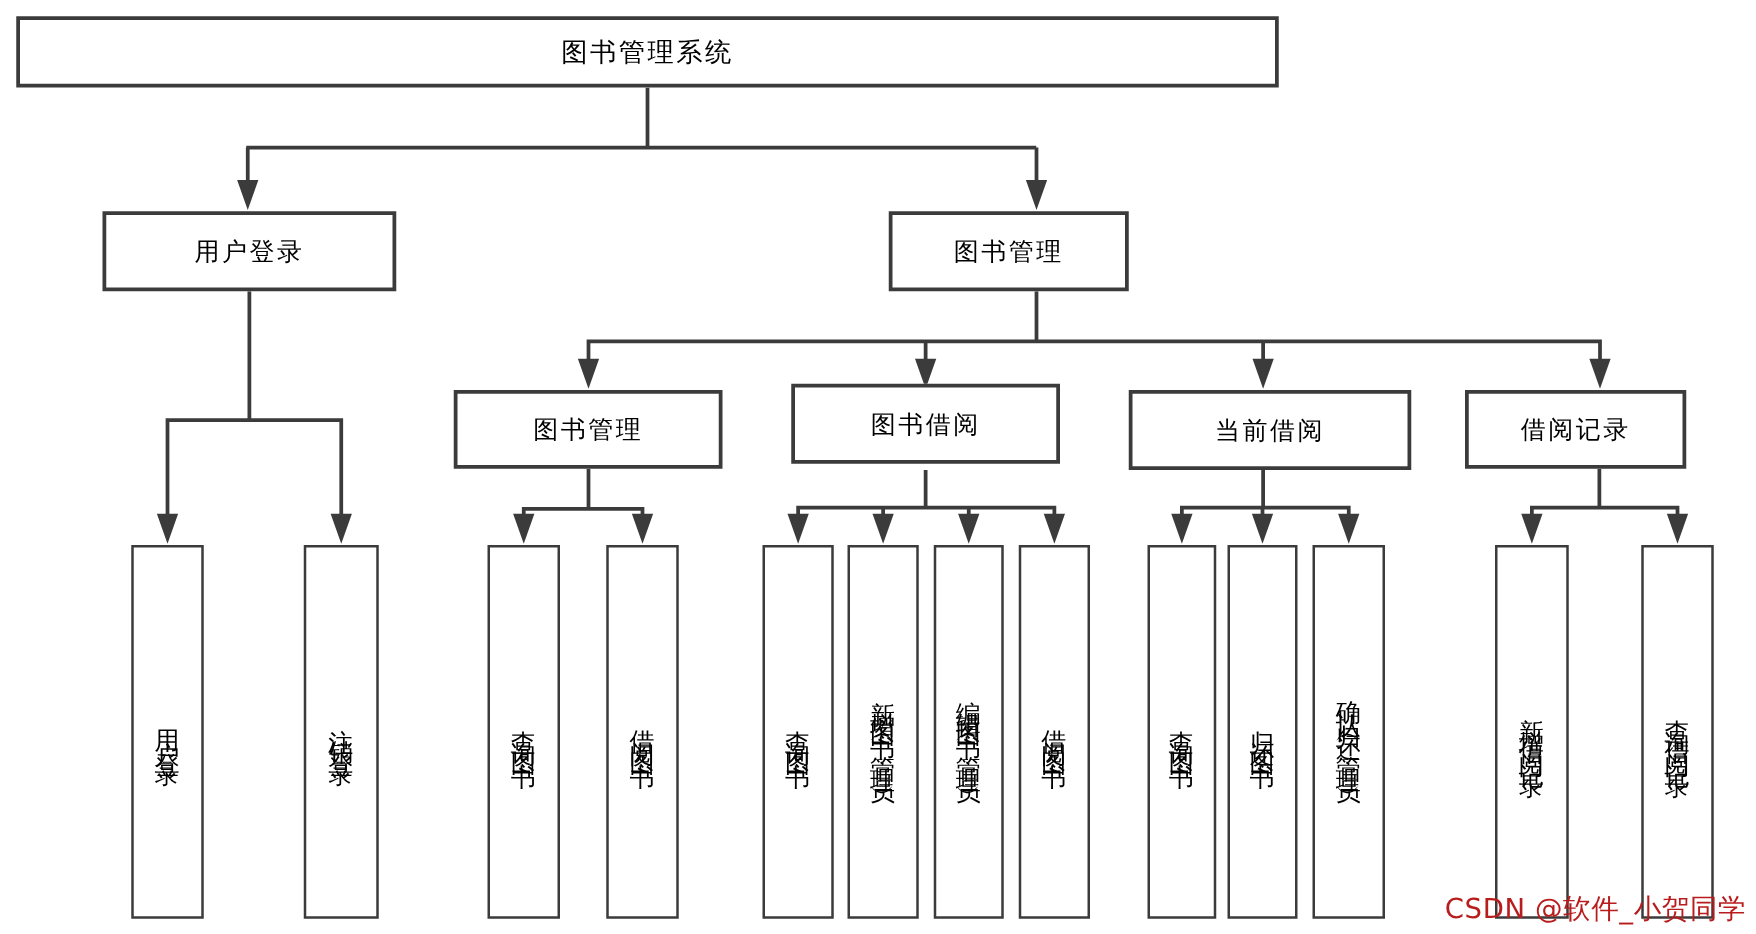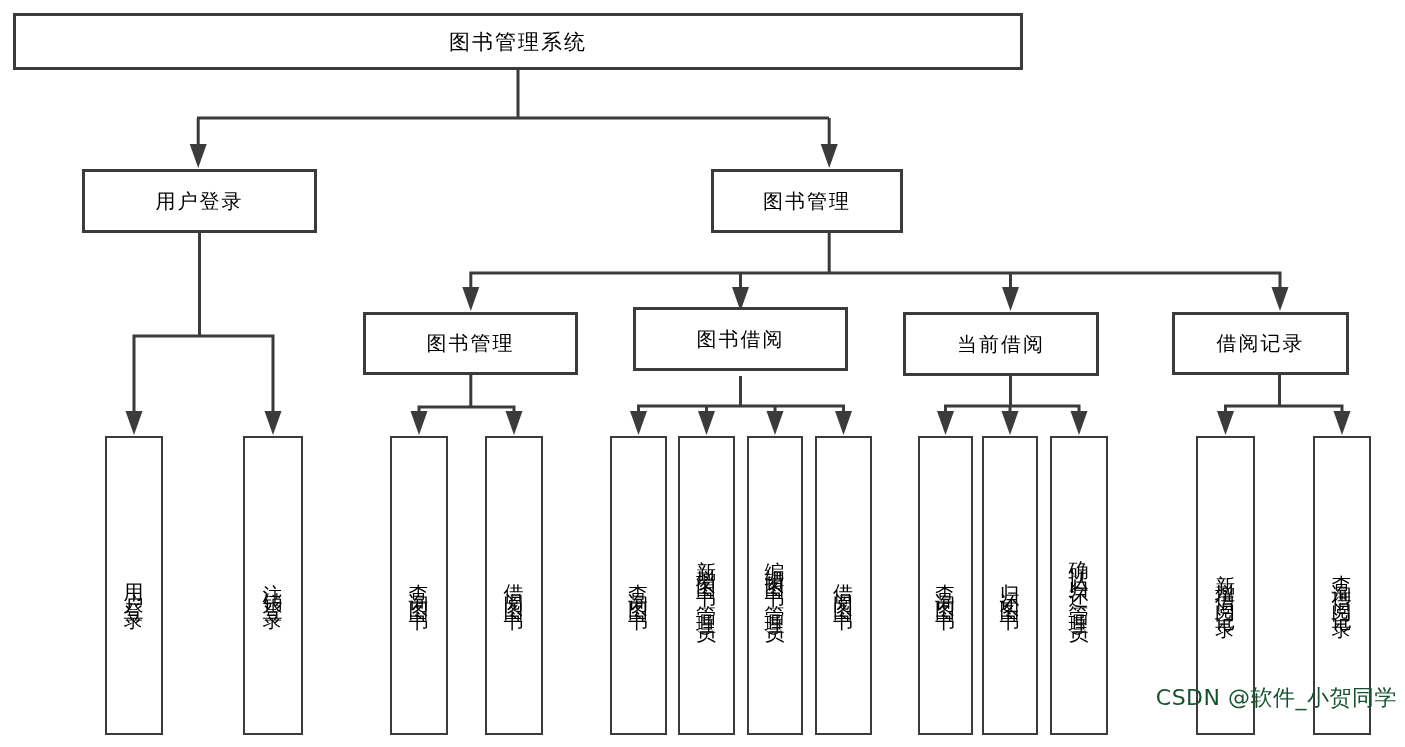--- a/index.html
+++ b/index.html
@@ -42,24 +42,24 @@
     text-orientation: mixed;
     letter-spacing: 9px;
     font-size: 20px;
     border-width: 2.5px;
     white-space: normal;
     line-height: 1;
   }
   #watermark {
     position: absolute;
     right: 8px;
-    top: 683px;
+    top: 712px;
     font-size: 22px;
     letter-spacing: 0.5px;
-    color: #14532d;
+    color: #b91c1c;
     z-index: 5;
     white-space: nowrap;
   }
 </style>
 </head>
 <body>
 
 <div id="canvas">
 
   <svg id="connector-svg" viewBox="0 0 1405 747" xmlns="http://www.w3.org/2000/svg">
@@ -105,21 +105,21 @@
     </g>
   </svg>
 
   <div class="node root" style="left:13px; top:13px; width:1010px; height:57px;">图书管理系统</div>
 
   <div class="node" style="left:82px; top:169px; width:235px; height:64px;">用户登录</div>
   <div class="node" style="left:711px; top:169px; width:192px; height:64px;">图书管理</div>
 
   <div class="node" style="left:363px; top:312px; width:215px; height:63px;">图书管理</div>
   <div class="node" style="left:633px; top:307px; width:215px; height:64px;">图书借阅</div>
-  <div class="node" style="left:903px; top:312px; width:196px; height:64px;">当前借阅</div>
+  <div class="node" style="left:903px; top:312px; width:226px; height:64px;">当前借阅</div>
   <div class="node" style="left:1172px; top:312px; width:177px; height:63px;">借阅记录</div>
 
   <div class="node leaf" style="left:105px; top:436px; width:58px; height:299px;">用户登录</div>
   <div class="node leaf" style="left:243px; top:436px; width:60px; height:299px;">注销登录</div>
 
   <div class="node leaf" style="left:390px; top:436px; width:58px; height:299px;">查询图书</div>
   <div class="node leaf" style="left:485px; top:436px; width:58px; height:299px;">借阅图书</div>
 
   <div class="node leaf" style="left:610px; top:436px; width:57px; height:299px;">查询图书</div>
   <div class="node leaf" style="left:678px; top:436px; width:57px; height:299px;">新增图书（管理员）</div>

